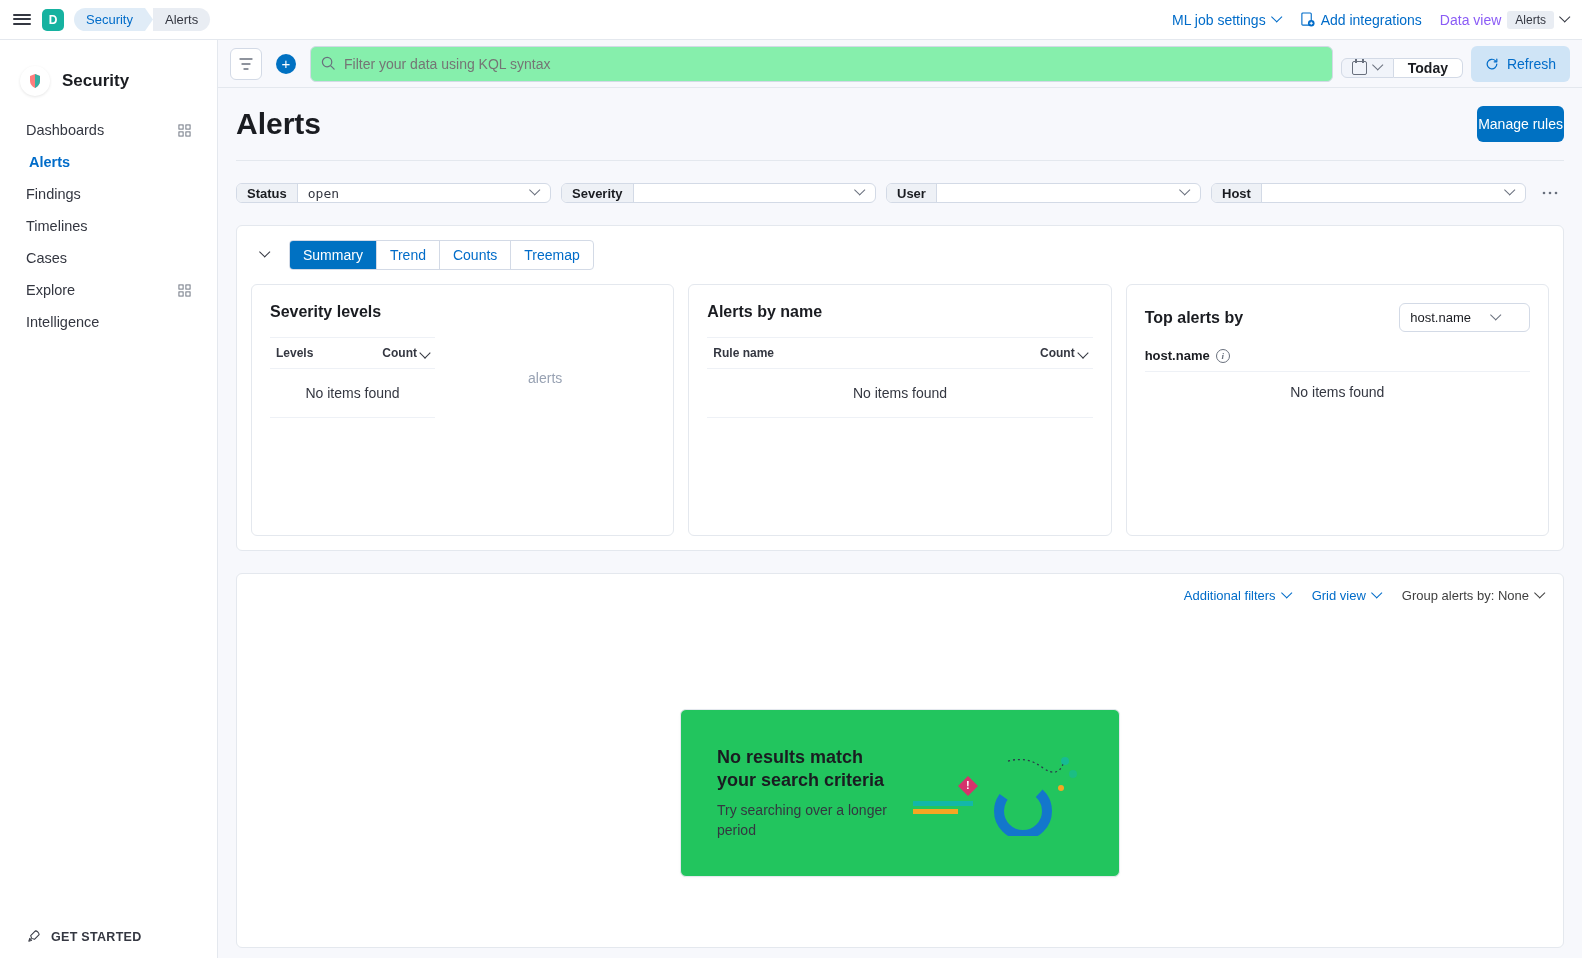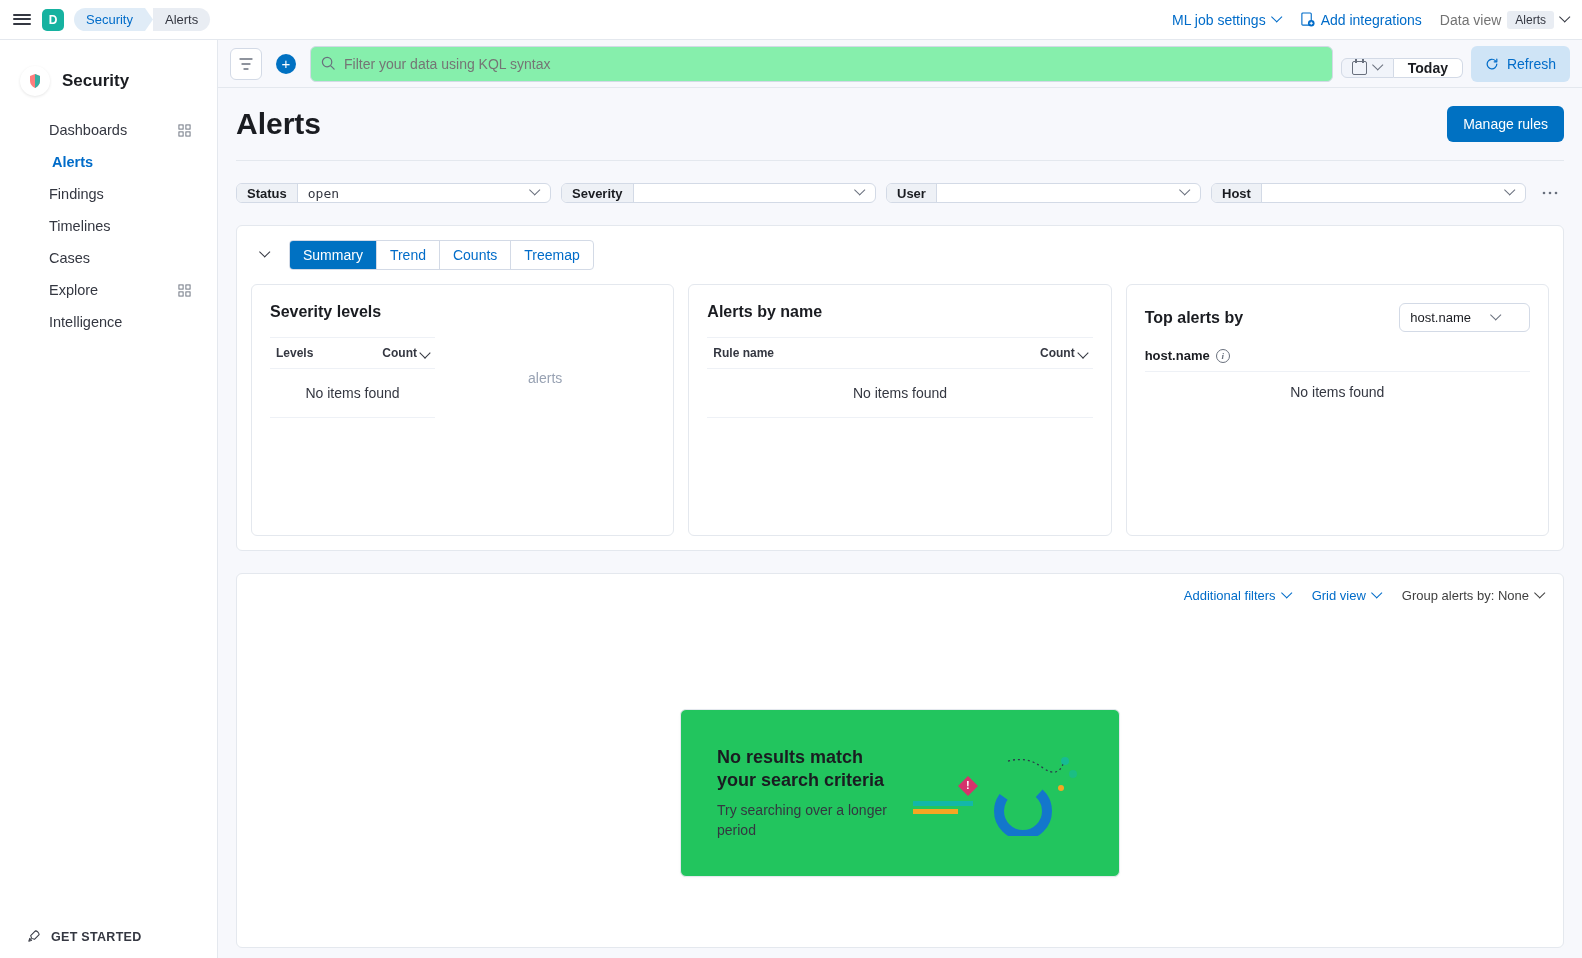--- a/index.html
+++ b/index.html
@@ -22,40 +22,40 @@
 .chev-down::after { content: ""; display: block; width: 7px; height: 7px; border-right: 1.5px solid currentColor; border-bottom: 1.5px solid currentColor; transform: rotate(45deg) translate(-1px,-2px); }
 .tag-pill { background: #e9edf3; padding: 2px 8px; border-radius: 3px; font-size: 12px; color: #343741; }
 
 
 .wrap { display: flex; height: calc(100vh - 40px); }
 .sidebar { width: 218px; border-right: 1px solid #e4e8ee; padding: 18px 0 0 0; display: flex; flex-direction: column; position: relative; }
 .app-title { display: flex; align-items: center; gap: 12px; padding: 8px 20px 18px; }
 .app-icon { width: 30px; height: 30px; border-radius: 50%; background: #fff; box-shadow: 0 1px 3px rgba(0,0,0,0.1); display: flex; align-items: center; justify-content: center; }
 .app-icon svg { width: 16px; height: 16px; }
 .app-title span { font-size: 17px; font-weight: 700; }
-.nav { display: flex; flex-direction: column; padding-left: 23px; }
+.nav { display: flex; flex-direction: column; }
 .nav-item { padding: 8px 26px; font-size: 14.5px; color: #343741; cursor: pointer; display: flex; justify-content: space-between; align-items: center; }
 .nav-item.active { color: #016cc9; font-weight: 700; border-left: 3px solid transparent; }
 .get-started { position: absolute; bottom: 0; left: 0; right: 0; padding: 14px 26px; display: flex; align-items: center; gap: 10px; font-size: 12.5px; color: #343741; font-weight: 600; letter-spacing: 0.3px; border-top: 1px solid transparent; }
 
 .main { flex: 1; background: #f7f8fc; overflow: auto; }
 .toolbar { height: 48px; border-bottom: 1px solid #e4e8ee; background: #f7f8fc; display: flex; align-items: center; padding: 0 12px; gap: 8px; }
 .t-btn { width: 32px; height: 32px; border: 1px solid #d3dae6; border-radius: 6px; background: #fff; display: flex; align-items: center; justify-content: center; cursor: pointer; }
 .t-btn-blue-circle { width: 20px; height: 20px; background: #0071c2; border-radius: 50%; color: #fff; display: flex; align-items: center; justify-content: center; font-size: 15px; font-weight: 400; }
 .search-input { flex: 1; height: 36px; border: 1px solid #d3dae6; border-radius: 6px; background: #86efac; display: flex; align-items: center; padding: 0 10px; gap: 8px; }
 .search-input input { border: none; outline: none; flex: 1; font-size: 14px; background: transparent; }
 .date-group { display: flex; }
 .date-btn { height: 20px; border: 1px solid #d3dae6; background: #f1f4fa; border-radius: 6px 0 0 6px; padding: 0 10px; display: flex; align-items: center; gap: 6px; cursor: pointer; margin-top: 9px; }
 .date-today { background: #fff; border-radius: 0 6px 6px 0; border-left: none; padding: 0 14px; font-weight: 600; }
 .refresh { height: 36px; background: #cfe4f6; color: #016cc9; border-radius: 6px; border: none; padding: 0 14px; display: flex; align-items: center; gap: 8px; font-weight: 500; font-size: 14px; cursor: pointer; }
 
 .content { padding: 18px 18px 30px; }
 .page-head { display: flex; justify-content: space-between; align-items: center; padding-bottom: 18px; border-bottom: 1px solid #e4e8ee; }
 .page-title { font-size: 30px; font-weight: 700; }
-.primary-btn { background: #0071c2; color: #fff; border: none; padding: 10px 16px; border-radius: 6px; font-weight: 500; font-size: 14px; cursor: pointer; }
+.primary-btn { background: #0071c2; color: #fff; border: none; padding: 10px 1px; border-radius: 6px; font-weight: 500; font-size: 14px; cursor: pointer; }
 
 .filters-row { display: flex; gap: 10px; margin-top: 22px; align-items: center; }
 .filter { display: flex; border: 1px solid #d3dae6; border-radius: 6px; background: #fff; height: 20px; align-items: center; flex: 1; overflow: hidden; }
 .filter-label { background: #eef1f6; padding: 0 10px; height: 100%; display: flex; align-items: center; font-size: 13px; font-weight: 600; border-right: 1px solid #d3dae6; }
 .filter-value { flex: 1; padding: 0 10px; font-family: Menlo, monospace; font-size: 13px; color: #343741; }
 .filter-chev { padding: 0 10px; color: #69707d; }
 .more-dots { width: 28px; display: flex; align-items: center; justify-content: center; cursor: pointer; color: #69707d; font-size: 16px; letter-spacing: 1.5px; }
 
 .panel { background: #fff; border: 1px solid #e4e8ee; border-radius: 6px; margin-top: 22px; padding: 14px; }
 .tabs-row { display: flex; align-items: center; gap: 10px; }
@@ -124,21 +124,21 @@
     </div>
     <div class="hlink">
       <svg class="plus-doc" viewBox="0 0 16 16">
           <rect x="2" y="1" width="10" height="13" rx="1" fill="none" stroke="#016cc9" stroke-width="1.2"></rect>
           <circle cx="12" cy="12" r="3.5" fill="#016cc9"></circle>
           <path d="M12 10.3v3.4M10.3 12h3.4" stroke="#fff" stroke-width="1.1"></path>
         </svg>
       <span>Add integrations</span>
     </div>
     <div class="hlink hlink-dark">
-      <span style="color:#737373">Data view</span>
+      <span style="color:#8b5cf6">Data view</span>
       <span class="tag-pill">Alerts</span>
       <span class="chev-down"></span>
     </div>
   </div>
 </div>
 
 <div class="wrap">
 
   <div class="sidebar">
     <div class="app-title">

